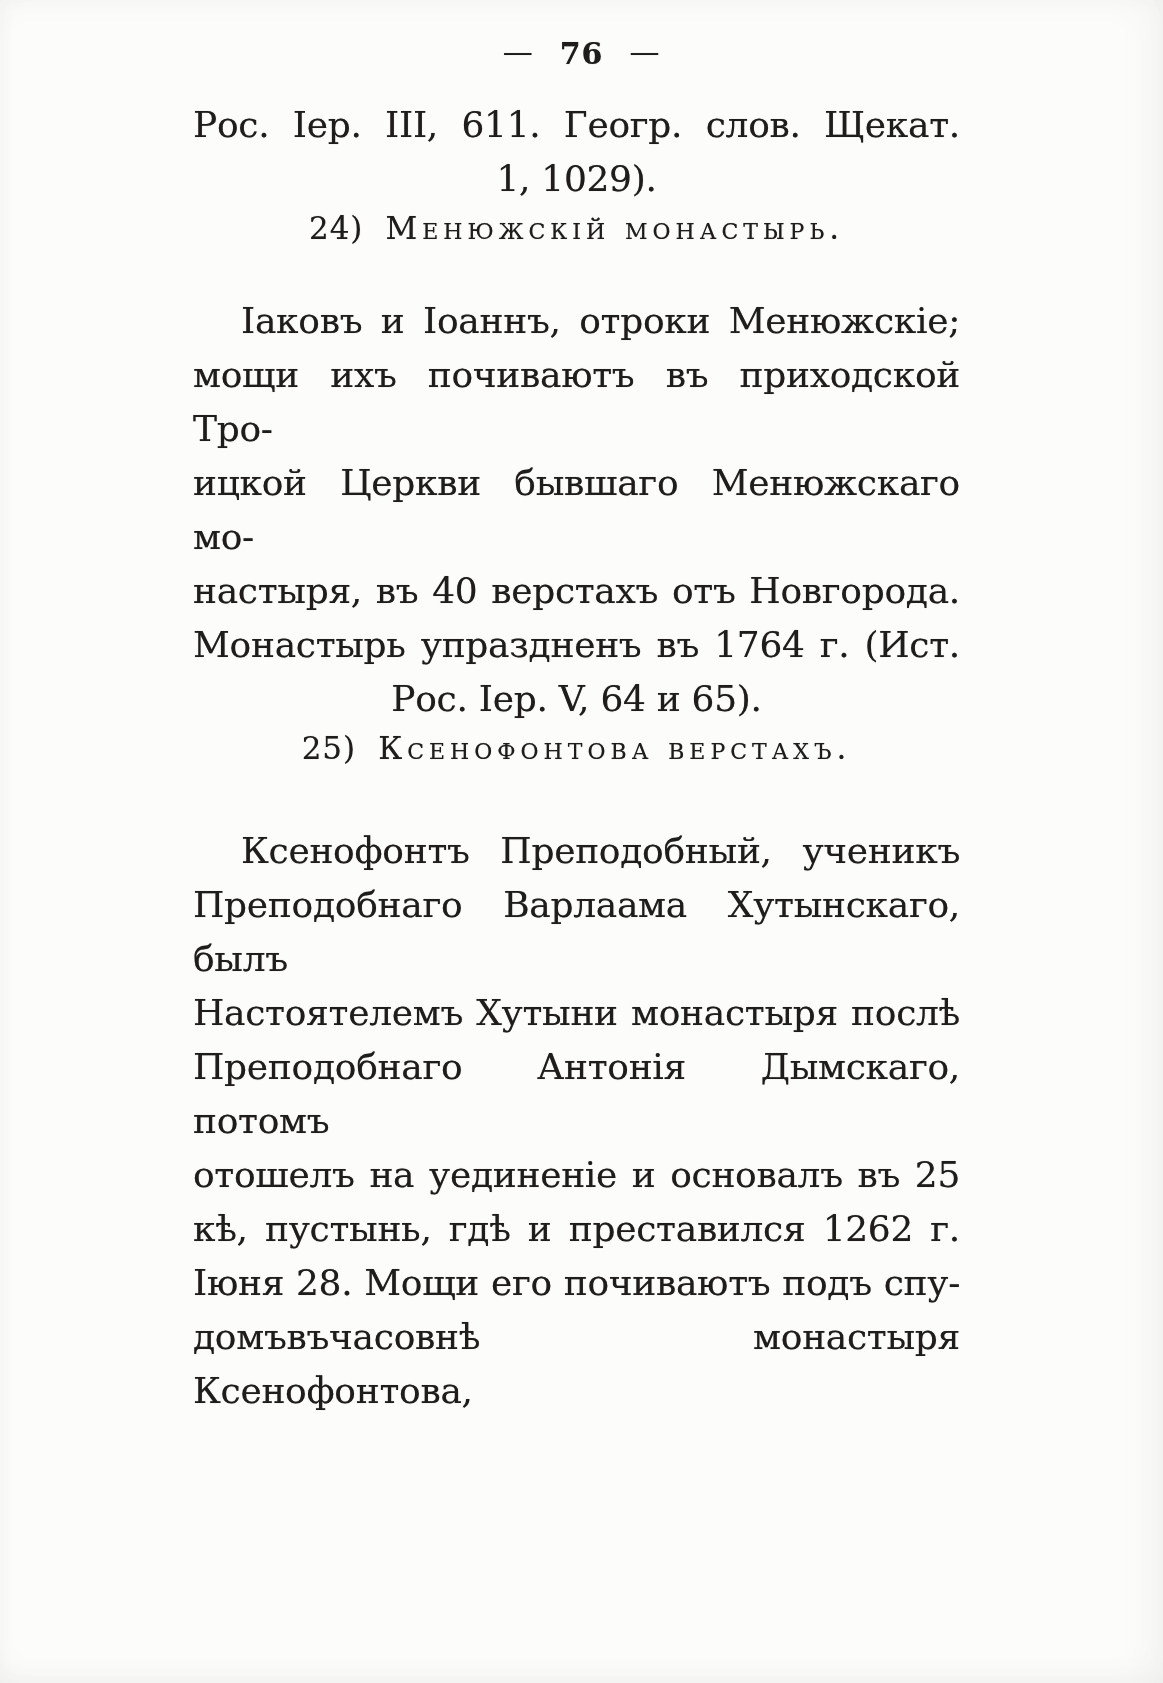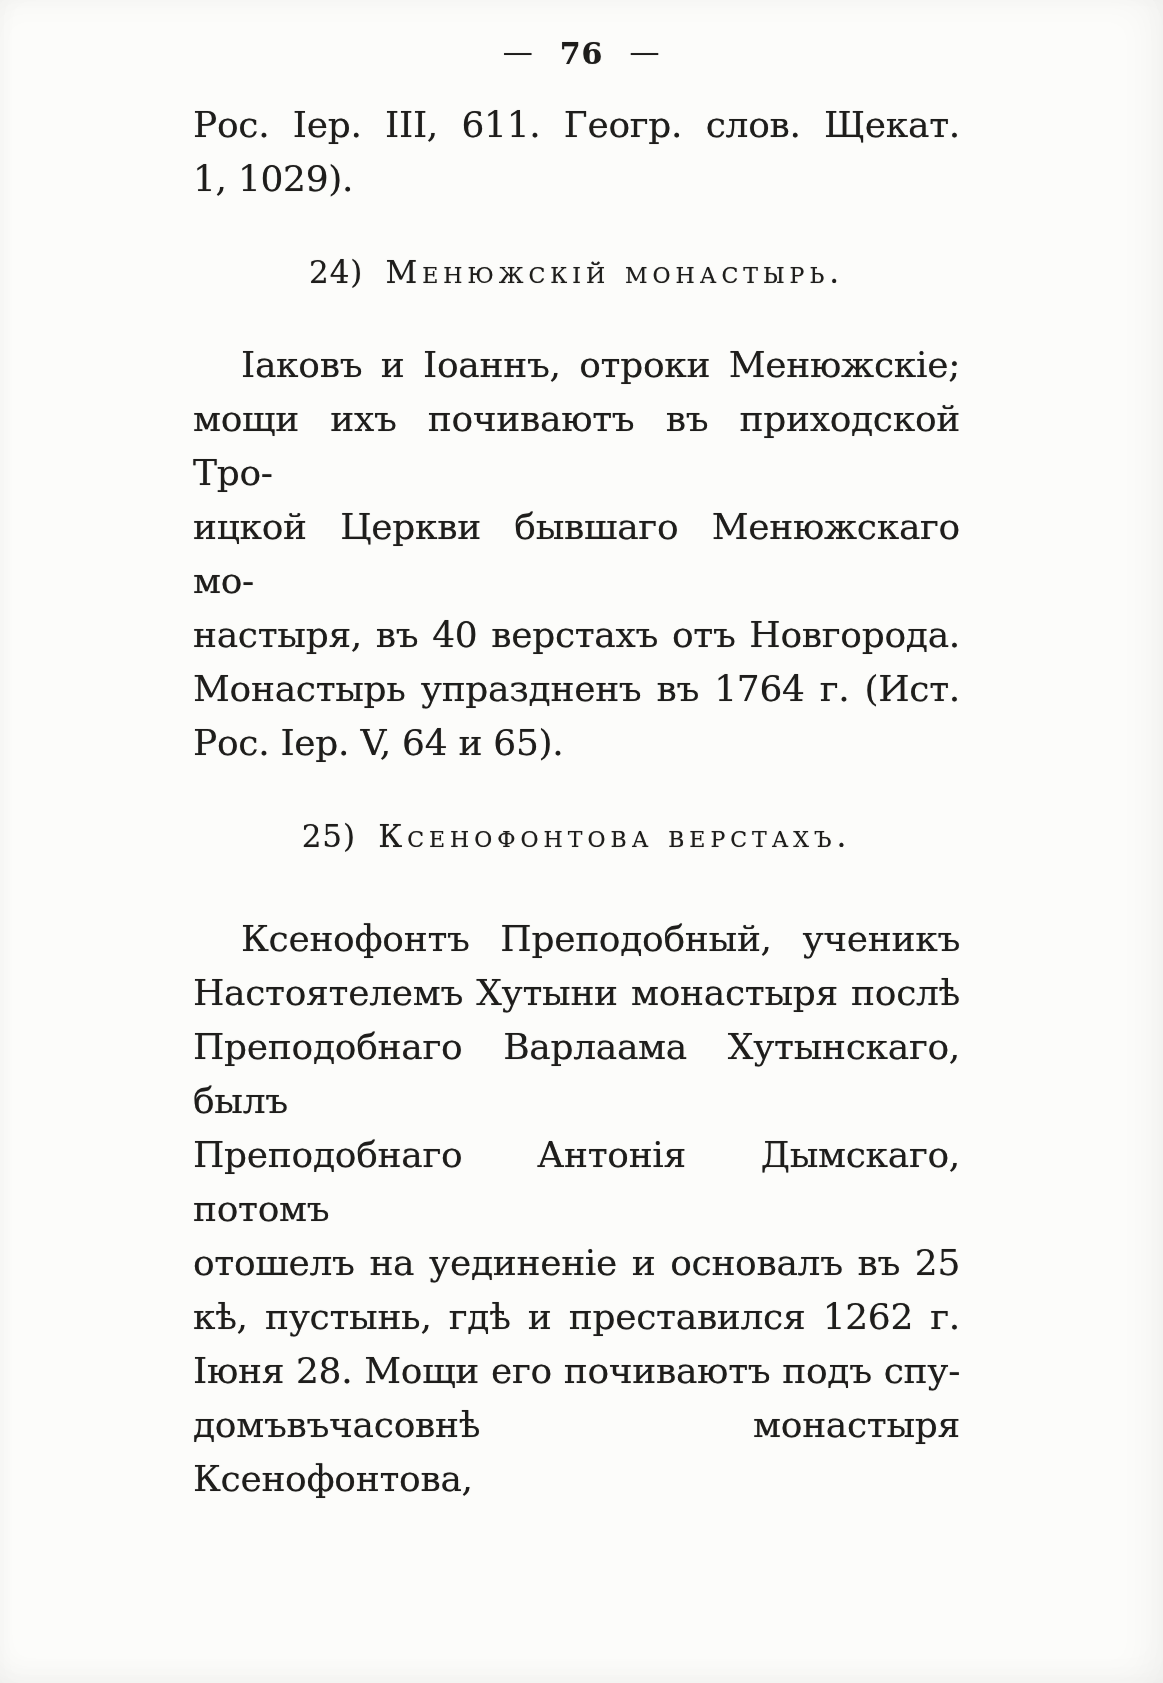--- a/index.html
+++ b/index.html
@@ -47,27 +47,26 @@
     line-height: 54px;
     letter-spacing: -0.3px;
     white-space: nowrap;
   }
   .line.j {
     text-align: justify;
     text-align-last: justify;
     white-space: normal;
   }
   .line.left {
-    text-align: left;
+    text-align: center;
   }
   .line.indent {
     text-indent: 48px;
   }
   .heading {
-    margin-top: 44px;
     margin-bottom: 44px;
     text-align: center;
     font-size: 31px;
     line-height: 44px;
   }
   .heading .h-num {
     margin-right: 22px;
     letter-spacing: 1px;
   }
   .heading .h-title {
@@ -109,22 +108,22 @@
       <div class="line j">Монастырь упраздненъ въ 1764 г. (Ист.</div>
       <div class="line left">Рос. Іер. V, 64 и 65).</div>
     </div>
 
     <div class="heading h25">
       <span class="h-num">25)</span><span class="h-title">Ксенофонтова верстахъ.</span>
     </div>
 
     <div class="para p3">
       <div class="line j indent">Ксенофонтъ Преподобный, ученикъ</div>
+      <div class="line j">Преподобнаго Варлаама Хутынскаго, былъ</div>
       <div class="line j">Настоятелемъ Хутыни монастыря послѣ</div>
-      <div class="line j">Преподобнаго Варлаама Хутынскаго, былъ</div>
       <div class="line j">Преподобнаго Антонія Дымскаго, потомъ</div>
       <div class="line j">отошелъ на уединеніе и основалъ въ 25</div>
       <div class="line j">кѣ, пустынь, гдѣ и преставился 1262 г.</div>
       <div class="line j">Іюня 28. Мощи его почиваютъ подъ спу-</div>
       <div class="line j">домъвъчасовнѣ монастыря Ксенофонтова,</div>
 
     </div>
 
   </div>
 </div>

